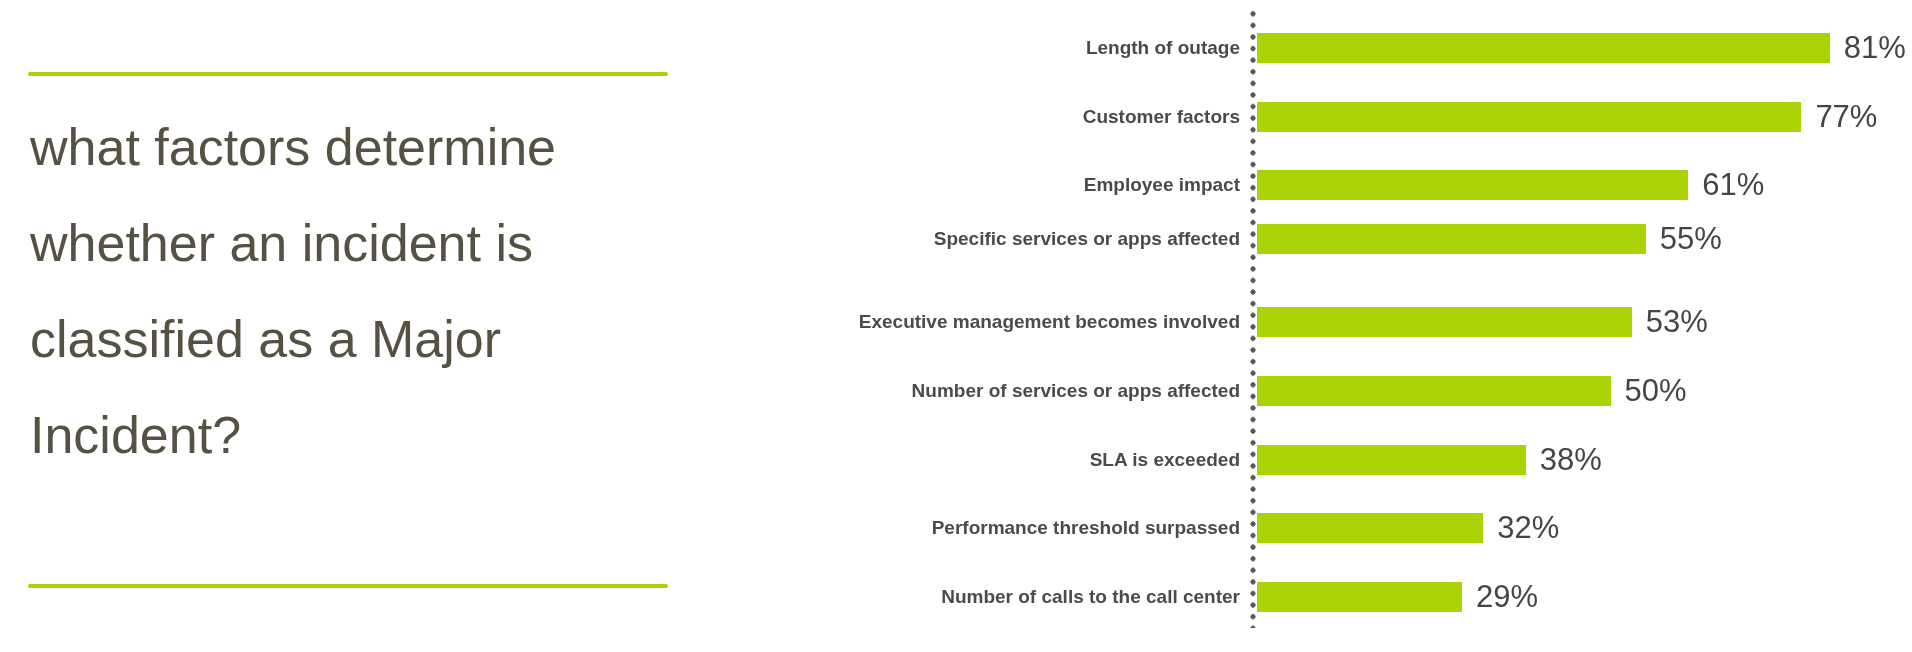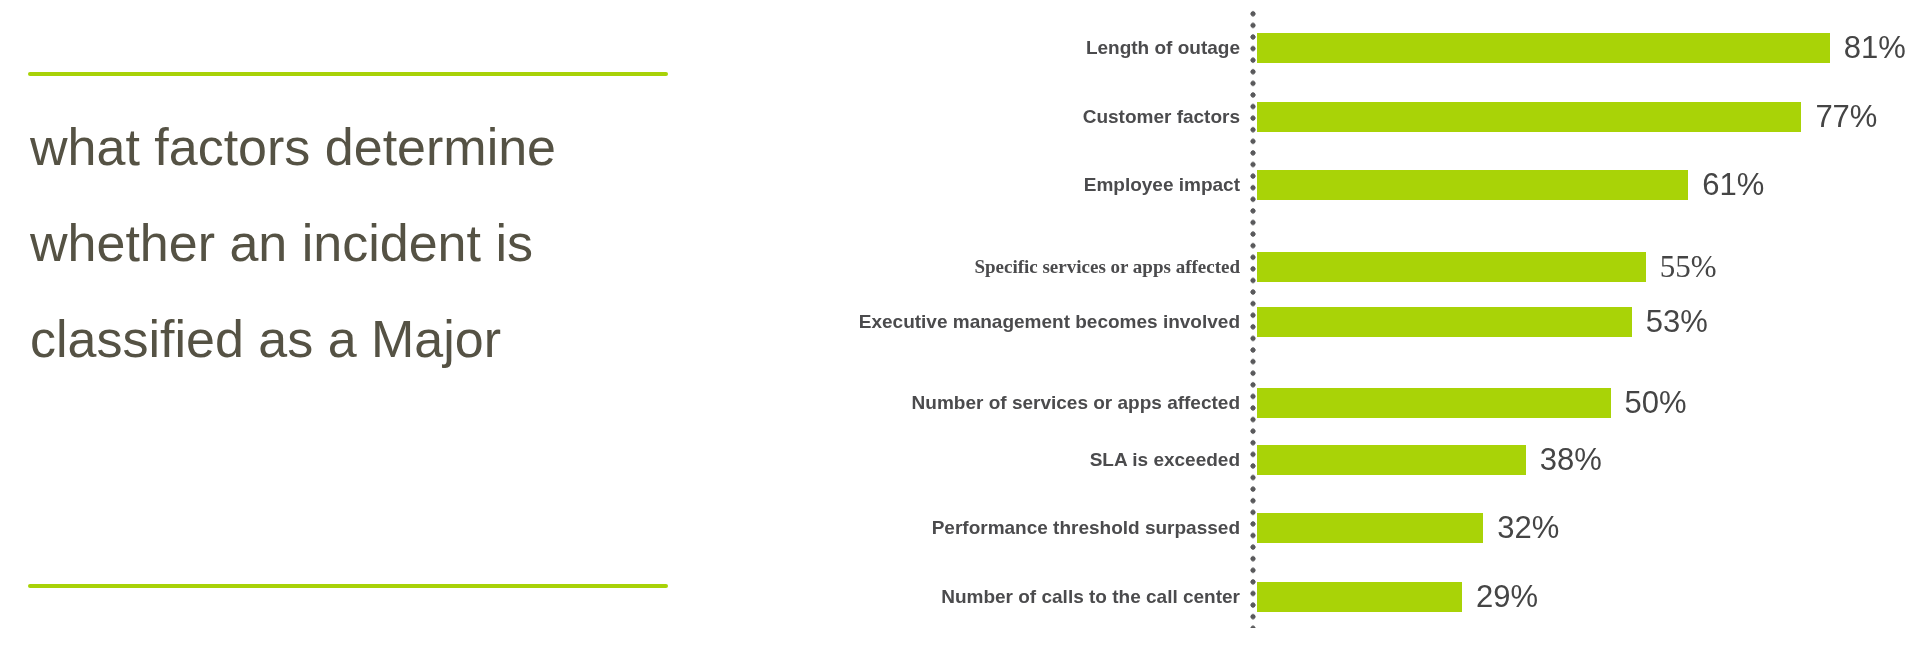--- a/index.html
+++ b/index.html
@@ -80,20 +80,21 @@
 <body>
 
 <div class="canvas">
 
   <section>
     <div class="rule rule-top"></div>
     <div class="question-text">
       <div>what factors determine</div>
       <div>whether an incident is</div>
       <div>classified as a Major</div>
+      <div>Incident?</div>
     </div>
     <div class="rule rule-bottom"></div>
   </section>
 
   <section class="chart">
     <div class="dotted-axis"></div>
     <div id="chart-rows">
         <div class="crow" style="top: 33px;">
           <div class="crow-label">Length of outage</div>
           <div class="crow-bar" style="width: 572.67px;"></div>
@@ -102,31 +103,31 @@
         <div class="crow" style="top: 101.6px;">
           <div class="crow-label">Customer factors</div>
           <div class="crow-bar" style="width: 544.39px;"></div>
           <div class="crow-value">77%</div>
         </div>
         <div class="crow" style="top: 170.2px;">
           <div class="crow-label">Employee impact</div>
           <div class="crow-bar" style="width: 431.27px;"></div>
           <div class="crow-value">61%</div>
         </div>
-        <div class="crow" style="top: 252px; font-family: Liberation Serif, serif;">
+        <div class="crow" style="top: 224px;">
           <div class="crow-label">Specific services or apps affected</div>
           <div class="crow-bar" style="width: 388.85px;"></div>
           <div class="crow-value">55%</div>
         </div>
         <div class="crow" style="top: 307.4px; justify-content: center;">
           <div class="crow-label">Executive management becomes involved</div>
           <div class="crow-bar" style="width: 374.71px;"></div>
           <div class="crow-value">53%</div>
         </div>
-        <div class="crow" style="top: 388px;">
+        <div class="crow" style="top: 376px;">
           <div class="crow-label">Number of services or apps affected</div>
           <div class="crow-bar" style="width: 353.5px;"></div>
           <div class="crow-value">50%</div>
         </div>
         <div class="crow" style="top: 444.6px;">
           <div class="crow-label">SLA is exceeded</div>
           <div class="crow-bar" style="width: 268.66px;"></div>
           <div class="crow-value">38%</div>
         </div>
         <div class="crow" style="top: 513.2px;">

